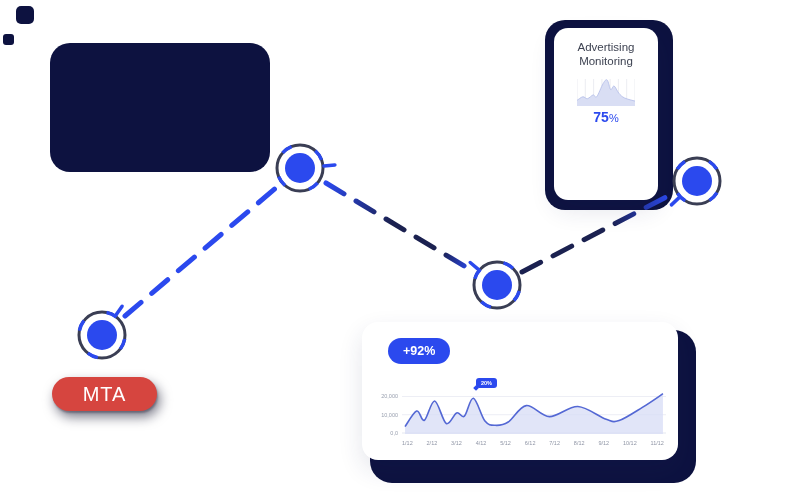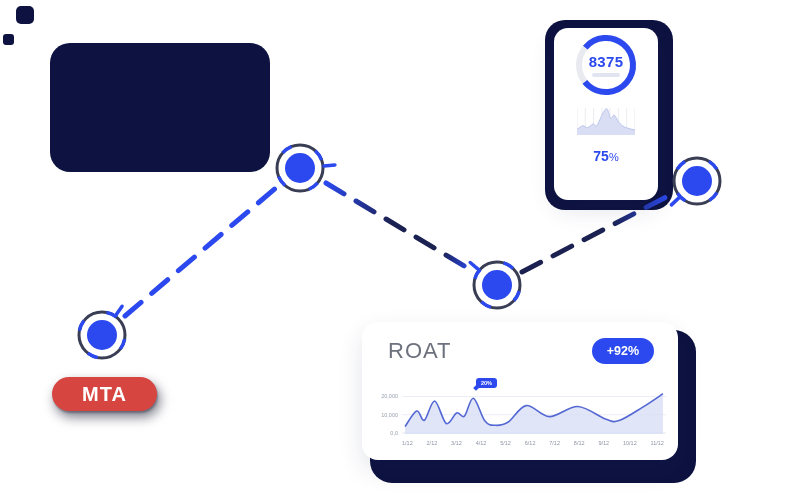--- a/index.html
+++ b/index.html
@@ -41,21 +41,21 @@
   .donut-wrap svg{display:block;}
   .donut-track{fill:none;stroke:#E9E9F0;stroke-width:6;}
   .donut-progress{fill:none;stroke:var(--accent);stroke-width:6;stroke-linecap:butt;}
   .donut-center{position:absolute;inset:0;display:flex;flex-direction:column;align-items:center;justify-content:center;}
   .donut-number{font-size:15px;font-weight:bold;color:var(--accent);letter-spacing:.3px;}
   .donut-caption{width:28px;height:4px;background:#E2E5F0;border-radius:2px;margin-top:3px;}
   .spark-wrap{width:58px;height:30px;margin:9px auto 0;}
   .spark-grid line{stroke:#E6E7EE;stroke-width:.8;}
   .spark-area{fill:#D9DEF4;}
   .spark-line{fill:none;stroke:#BCC5EC;stroke-width:1;}
-  .adv-percent{margin-top:12px;font-size:14px;font-weight:bold;color:var(--accent);}
+  .adv-percent{margin-top:2px;font-size:14px;font-weight:bold;color:var(--accent);}
   .adv-percent .unit{font-size:11px;font-weight:normal;}
 
   
   .roat-card{left:362px;top:322px;width:316px;height:138px;border-radius:16px;}
   .roat-head{display:flex;justify-content:space-between;align-items:center;padding:16px 24px 0 26px;}
   .roat-title{font-size:22px;color:#6E727E;letter-spacing:1px;}
   .roat-badge{background:var(--accent);color:#fff;font-size:12.5px;font-weight:bold;padding:6px 15px;border-radius:15px;}
   .roat-chart-block{position:absolute;left:10px;right:12px;top:62px;display:flex;}
   .y-axis{width:30px;position:relative;height:52px;font-size:5.5px;color:#99A0AF;}
   .y-axis span{position:absolute;right:4px;transform:translateY(-50%);}
@@ -63,21 +63,21 @@
   .plot-wrap svg{width:100%;height:100%;display:block;}
   .roat-grid line{stroke:#E8EAF3;stroke-width:.8;}
   .roat-grid line.base{stroke:#DDE1EE;}
   .roat-area{fill:#D7DCF5;opacity:.75;}
   .roat-line{fill:none;stroke:var(--line);stroke-width:1.6;}
   .roat-tooltip{position:absolute;top:-6px;transform:translateX(4px);background:var(--accent);color:#fff;font-size:5.5px;font-weight:bold;padding:2px 5px;border-radius:3px;}
   .roat-tooltip::after{content:"";position:absolute;left:-2px;bottom:-1.5px;width:4px;height:4px;background:var(--accent);transform:rotate(45deg);}
   .x-axis{position:absolute;left:40px;right:14px;top:118px;display:flex;justify-content:space-between;font-size:5.5px;color:#8F95A5;}
 
   
-  .mta-pill{position:absolute;left:52px;top:377px;width:105px;height:34px;background:var(--red);border-radius:17px;display:flex;align-items:center;justify-content:center;color:#fff;font-size:20px;font-weight:bold;letter-spacing:1px;box-shadow:3px 6px 12px rgba(15,15,40,.55),1px 2px 2px rgba(15,15,40,.3);}
+  .mta-pill{position:absolute;left:52px;top:377px;width:105px;height:34px;background:var(--red);border-radius:17px;display:flex;align-items:center;justify-content:center;color:#fff;font-size:20px;font-weight:normal;letter-spacing:1px;box-shadow:3px 6px 12px rgba(15,15,40,.55),1px 2px 2px rgba(15,15,40,.3);}
 
   
   .overlay{position:absolute;left:0;top:0;pointer-events:none;}
   .dash{stroke-width:5;stroke-linecap:round;stroke-dasharray:21 14;fill:none;}
   .dash.accent{stroke:var(--accent);}
   .stop-accent{stop-color:var(--accent);}
   .stop-navy{stop-color:#1B2150;}
   .node-ring{fill:none;stroke:var(--ring);stroke-width:3;}
   .node-ring-dash{fill:none;stroke:var(--accent);stroke-width:3.5;stroke-dasharray:11 25.1;}
   .node-core{fill:var(--accent);}
@@ -88,29 +88,23 @@
 
 <div class="canvas">
 
   <div class="decor-sq sq1"></div>
   <div class="decor-sq sq2"></div>
 
   <div class="backing hv-backing"></div>
 
   <div class="backing adv-backing"></div>
   <div class="card adv-card">
-    <div class="donut-wrap">
-      <svg width="64" height="64" viewBox="0 0 64 64">
-        <circle class="donut-track" cx="32" cy="32" r="27"></circle>
-        <circle id="donut-progress" class="donut-progress" cx="32" cy="32" r="27" transform="rotate(220 32 32)" stroke-dasharray="132.3 169.6"></circle>
-      </svg>
-      <div class="donut-center">
-        <div class="donut-number">8375</div>
-        <div class="donut-caption"></div>
-      </div>
+    <div class="adv-title">
+      <div>Advertising</div>
+      <div>Monitoring</div>
     </div>
     <div class="spark-wrap">
       <svg width="58" height="30" viewBox="0 0 58 30">
         <g id="spark-grid" class="spark-grid">
             <line x1="0.0" x2="0.0" y1="2" y2="29"></line>
             <line x1="8.3" x2="8.3" y1="2" y2="29"></line>
             <line x1="16.6" x2="16.6" y1="2" y2="29"></line>
             <line x1="24.9" x2="24.9" y1="2" y2="29"></line>
             <line x1="33.1" x2="33.1" y1="2" y2="29"></line>
             <line x1="41.4" x2="41.4" y1="2" y2="29"></line>
@@ -120,21 +114,20 @@
         <path id="spark-area" class="spark-area" d="M0.0,23.4C1.0,22.8 4.1,20.1 5.8,19.8C7.5,19.5 8.7,22.0 10.4,21.7C12.2,21.4 14.7,18.2 16.2,17.9C17.8,17.6 18.1,21.7 19.7,19.8C21.4,17.9 24.4,9.4 26.1,6.6C27.8,3.8 28.9,2.0 30.2,3.0C31.4,4.0 32.5,11.6 33.6,12.6C34.8,13.6 35.8,8.4 37.1,9.0C38.5,9.6 40.0,14.2 41.8,16.2C43.5,18.2 44.9,19.7 47.6,21.0C50.3,22.3 56.3,23.6 58.0,24.1L58,29L0,29Z"></path>
         <path id="spark-line" class="spark-line" d="M0.0,23.4C1.0,22.8 4.1,20.1 5.8,19.8C7.5,19.5 8.7,22.0 10.4,21.7C12.2,21.4 14.7,18.2 16.2,17.9C17.8,17.6 18.1,21.7 19.7,19.8C21.4,17.9 24.4,9.4 26.1,6.6C27.8,3.8 28.9,2.0 30.2,3.0C31.4,4.0 32.5,11.6 33.6,12.6C34.8,13.6 35.8,8.4 37.1,9.0C38.5,9.6 40.0,14.2 41.8,16.2C43.5,18.2 44.9,19.7 47.6,21.0C50.3,22.3 56.3,23.6 58.0,24.1"></path>
       </svg>
     </div>
     <div class="adv-percent"><span>75</span><span class="unit">%</span></div>
   </div>
 
   <div class="backing roat-backing"></div>
   <div class="card roat-card">
     <div class="roat-head">
-      <div class="roat-title">ROAT</div>
       <div class="roat-badge">+92%</div>
     </div>
     <div class="roat-chart-block">
       <div id="roat-ylabels" class="y-axis">
           <span style="top: 23.9967%;">20,000</span>
           <span style="top: 59.1137%;">10,000</span>
           <span style="top: 94.2308%;">0,0</span>
         </div>
       <div class="plot-wrap">
         <svg viewBox="0 0 260 52" preserveAspectRatio="none">

